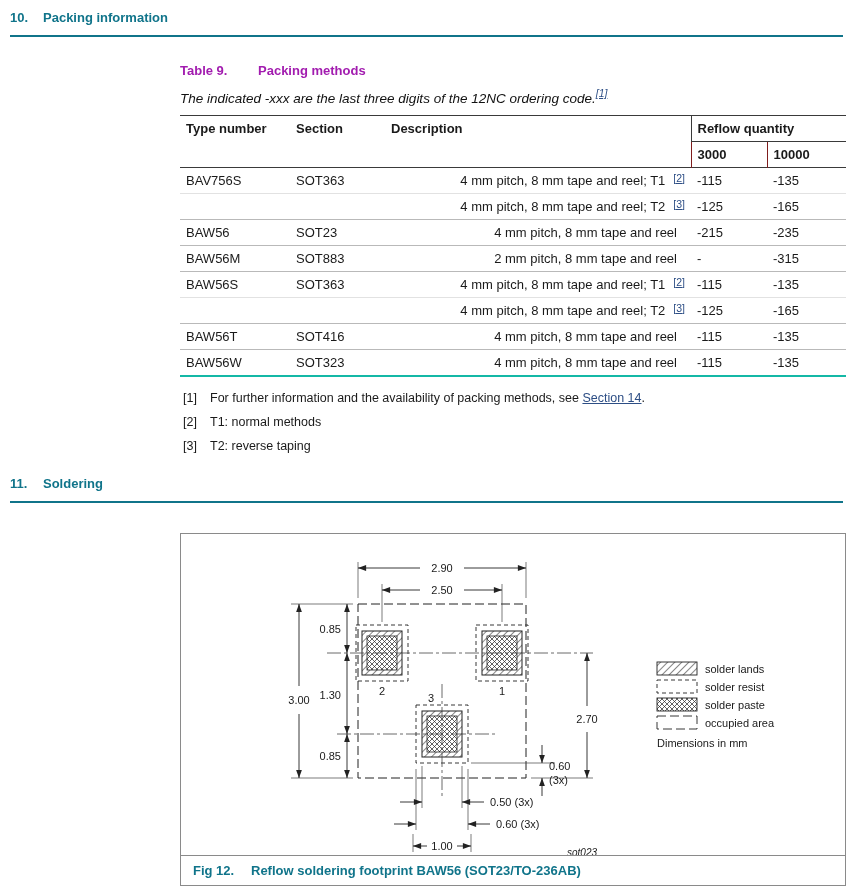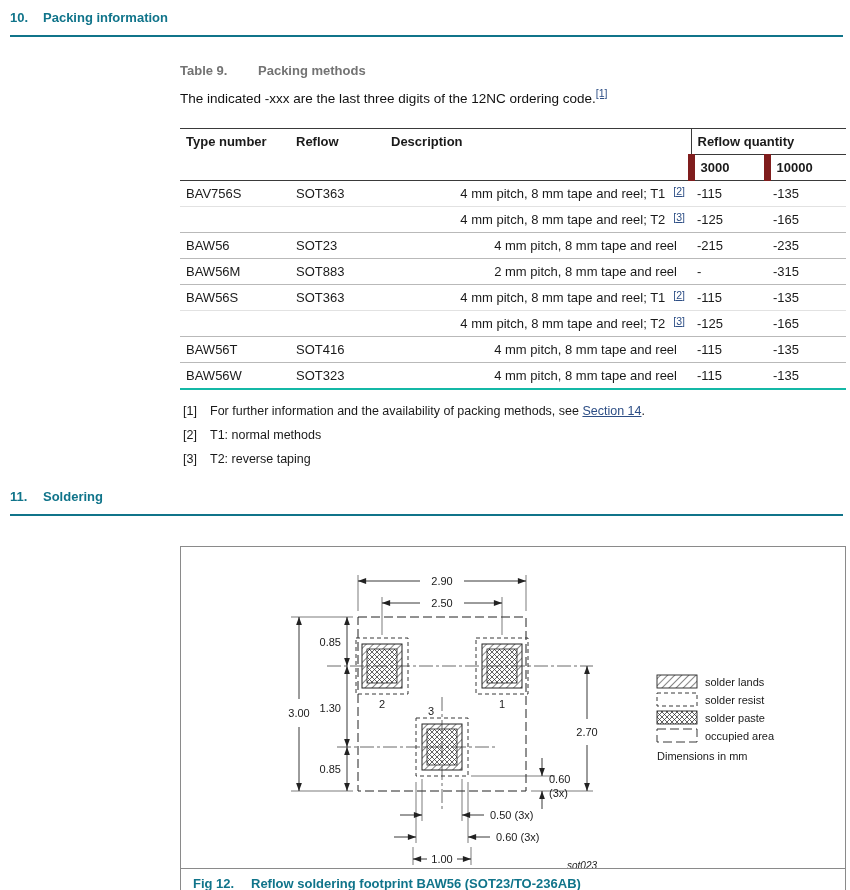--- a/index.html
+++ b/index.html
@@ -6,33 +6,33 @@
   html,body{background:#fff}
   body{width:850px;font-family:"Liberation Sans",sans-serif;color:#1a1a1a}
   .page{width:850px;padding-top:6px;position:relative}
 
   .sec-heading{padding-left:10px;color:#10748a;font-size:13px;font-weight:bold;line-height:24px}
   .sec-num{display:inline-block;width:33px}
   .teal-rule{height:2px;background:#10748a;margin:5px 7px 0 10px}
 
   .content{margin-left:180px;width:666px}
 
-  .tbl-caption{margin-top:26px;color:#737373;font-weight:bold;font-size:13px}
+  .tbl-caption{margin-top:26px;color:#a21caf;font-weight:bold;font-size:13px}
   .cap-label{display:inline-block;min-width:78px}
-  .table-intro{margin-top:9px;font-size:13.5px;color:#111}
+  .table-intro{margin-top:9px;font-size:13.5px;font-style:italic;color:#111}
 
   a,.ref-link,.sup-ref,.doc-link{color:#2d4e85;text-decoration:underline;cursor:pointer}
   .sup-ref{font-size:10.5px;vertical-align:super}
 
-  table.packing{margin-top:22px;width:666px;border-collapse:collapse;font-size:13px}
+  table.packing{margin-top:9px;width:666px;border-collapse:collapse;font-size:13px}
   .packing th{font-weight:bold;text-align:left;padding:5px 6px;vertical-align:top;line-height:15px}
   .packing thead tr.hrow1 th{border-top:1.5px solid #3a3a3a}
   .packing thead{border-bottom:1px solid #3a3a3a}
   .packing th.pq{border-left:1px solid #3a3a3a;border-bottom:1px solid #3a3a3a}
-  .packing th.q1,.packing th.q2{border-left:7px solid #7f1d1d}
+  .packing th.q1,.packing th.q2{border-left:1px solid #7f1d1d}
   .packing td{padding:5px 6px;vertical-align:top;line-height:15px}
   .packing tbody tr.group-start td{border-top:1px solid #b9b9b9}
   .packing tbody tr.sub-row td{border-top:1px solid #e2e2e2}
   .packing tbody tr:first-child td{border-top:none}
   .packing tbody{border-bottom:2px solid #14b8a6}
   .desc-flex{display:flex;justify-content:flex-end;align-items:flex-start}
   .ref-link{font-size:10.5px;margin-left:8px;white-space:nowrap;position:relative;top:-2px}
 
   .footnotes{margin-top:14px;margin-left:3px;font-size:12.5px;line-height:15px}
   .footnote{display:flex;margin-bottom:9px}
@@ -73,21 +73,21 @@
       <colgroup>
         <col style="width:110px">
           <col style="width:95px">
           <col style="width:306px">
           <col style="width:76px">
           <col style="width:79px">
       </colgroup>
       <thead>
         <tr class="hrow1">
           <th rowspan="2">Type number</th>
-          <th rowspan="2">Reflow</th>
+          <th rowspan="2">Section</th>
           <th rowspan="2">Description</th>
           <th colspan="2" class="pq">Reflow quantity</th>
         </tr>
         <tr class="hrow2">
           <th class="q1">3000</th>
           <th class="q2">10000</th>
         </tr>
       </thead>
       <tbody>
         <tr class="group-start">

